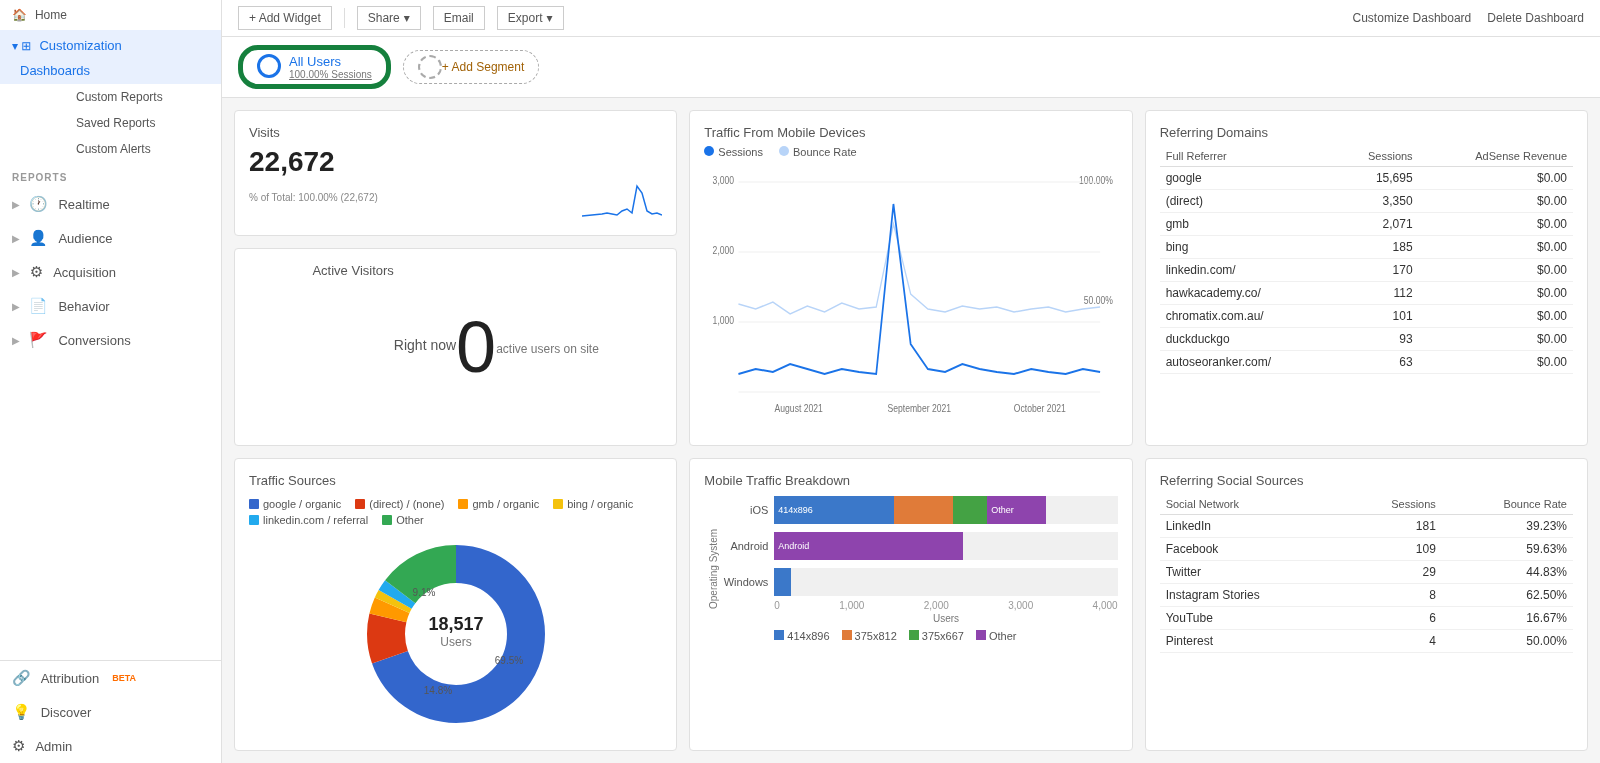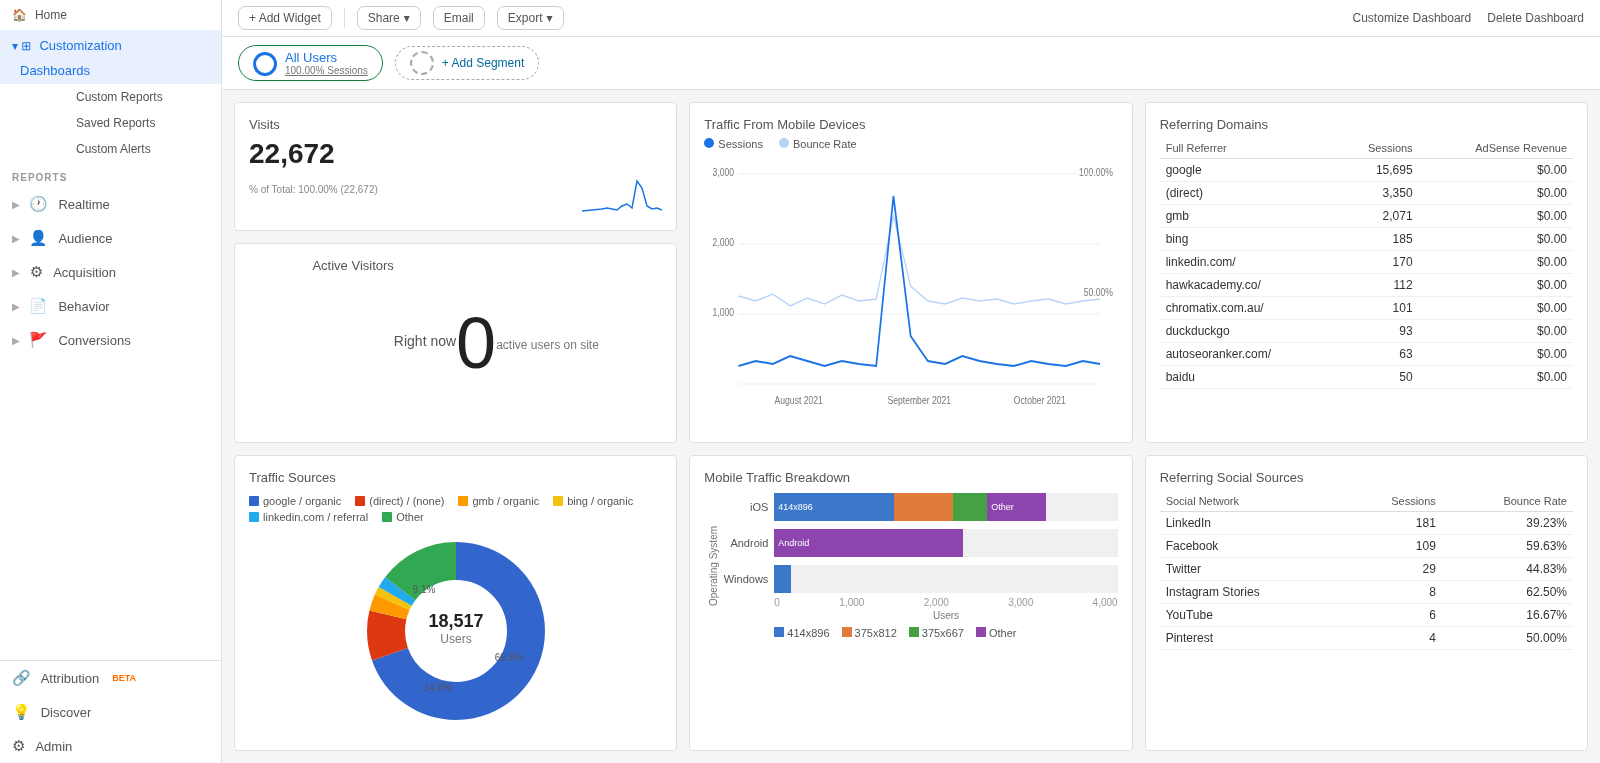--- a/index.html
+++ b/index.html
@@ -68,59 +68,59 @@
       border-bottom: 1px solid #e0e0e0;
       padding: 6px 16px;
       display: flex;
       align-items: center;
       gap: 12px;
     }
     .topbar-btn {
       padding: 4px 10px;
       border: 1px solid #ccc;
       background: #fff;
-      border-radius: 7px;
+      border-radius: 0;
       cursor: pointer;
       font-size: 12px;
       color: #555;
       display: flex; align-items: center; gap: 4px;
     }
     .topbar-divider { width: 1px; height: 20px; background: #ddd; }
     .topbar-right { margin-left: auto; display: flex; gap: 16px; }
     .topbar-link { font-size: 12px; color: #555; cursor: pointer; }
 
     
     #segmentbar {
       background: #fff;
       border-bottom: 1px solid #e0e0e0;
       padding: 8px 16px;
       display: flex;
       align-items: center;
       gap: 12px;
     }
     .segment-pill {
-      display: flex; align-items: flex-end; gap: 8px;
-      border: 1px solid #15803d;
+      display: flex; align-items: flex-start; gap: 8px;
+      border: 5px solid #15803d;
       border-radius: 20px;
       padding: 4px 14px;
       background: #fff;
     }
     .segment-circle {
       width: 24px; height: 24px; border-radius: 50%;
       border: 3px solid #1a73e8;
       display: flex; align-items: center; justify-content: center;
     }
     .add-segment-pill {
-      display: flex; align-items: center; gap: 8px;
+      display: flex; align-items: center; 
       border: 1px dashed #aaa;
       border-radius: 20px;
       padding: 4px 14px;
       background: #fff;
       cursor: pointer;
-      color: #0369a1;
+      color: #a16207;
       font-size: 12px;
     }
     .add-segment-circle {
       width: 24px; height: 24px; border-radius: 50%;
       border: 2px dashed #aaa;
     }
 
     
     #content {
       flex: 1;
@@ -521,25 +521,20 @@
             <tr>
               <td>duckduckgo</td>
               <td>93</td>
               <td>$0.00</td>
             </tr>
             <tr>
               <td>autoseoranker.com/</td>
               <td>63</td>
               <td>$0.00</td>
             </tr>
-            <tr>
-              <td>baidu</td>
-              <td>50</td>
-              <td>$0.00</td>
-            </tr>
           </tbody>
       </table>
     </div>
 
     <div class="card" id="referring-social-card" style="grid-column:3; grid-row:3;">
       <div class="card-title">Referring Social Sources</div>
       <table class="data-table">
         <thead>
           <tr>
             <th>Social Network</th>

